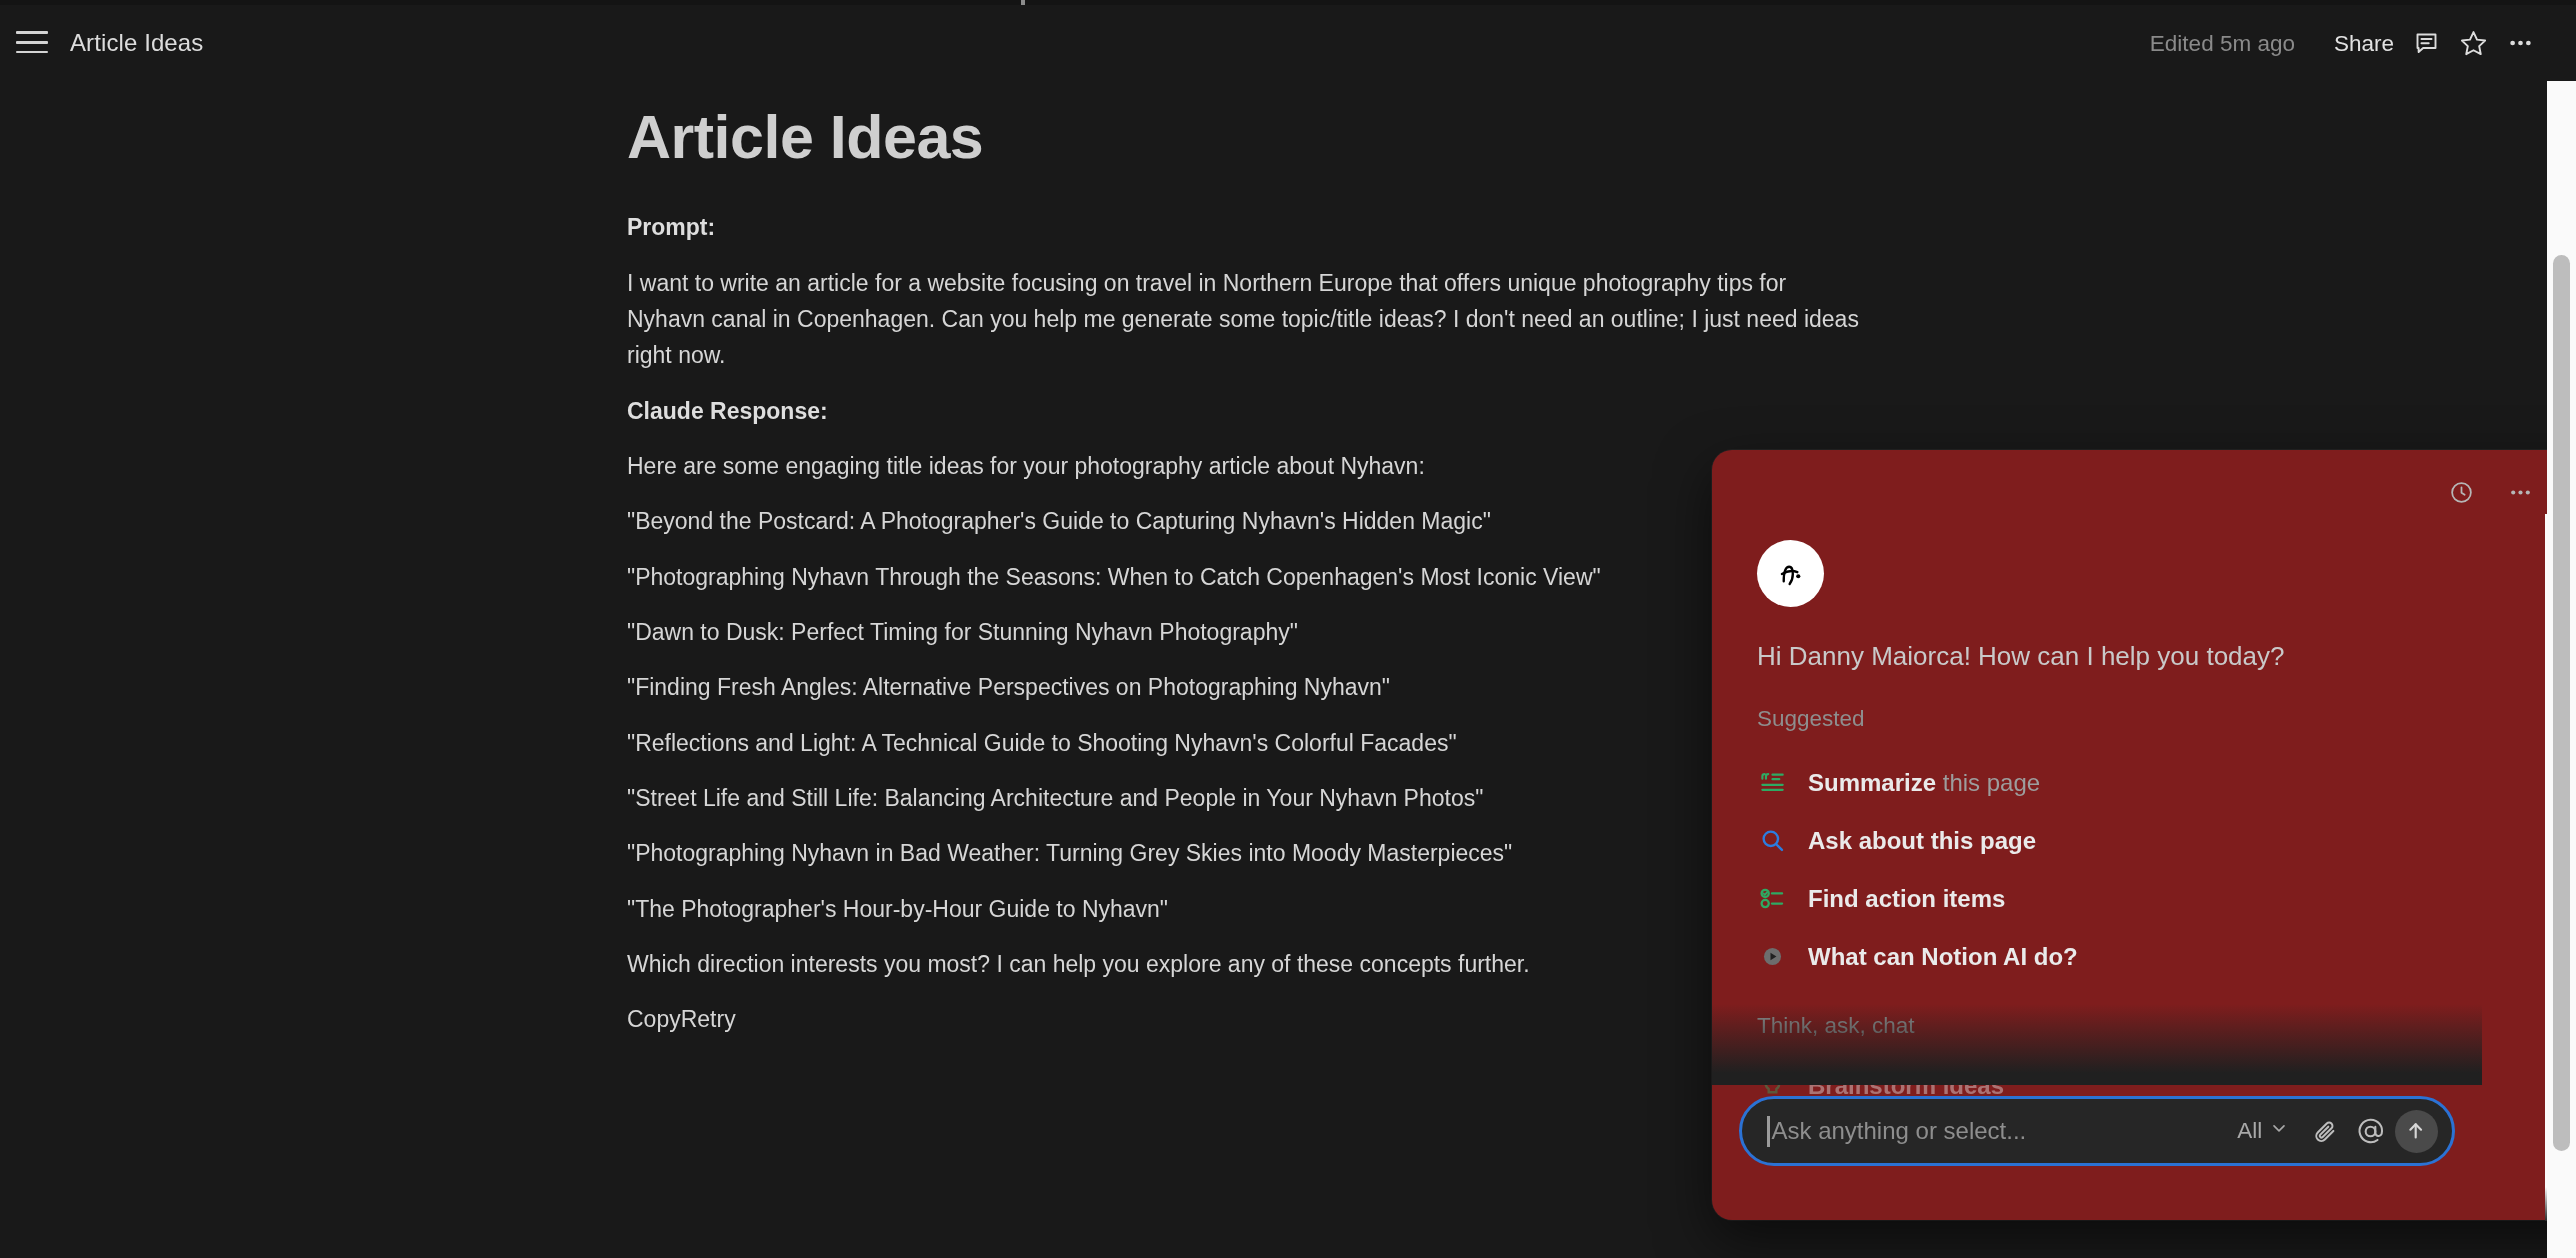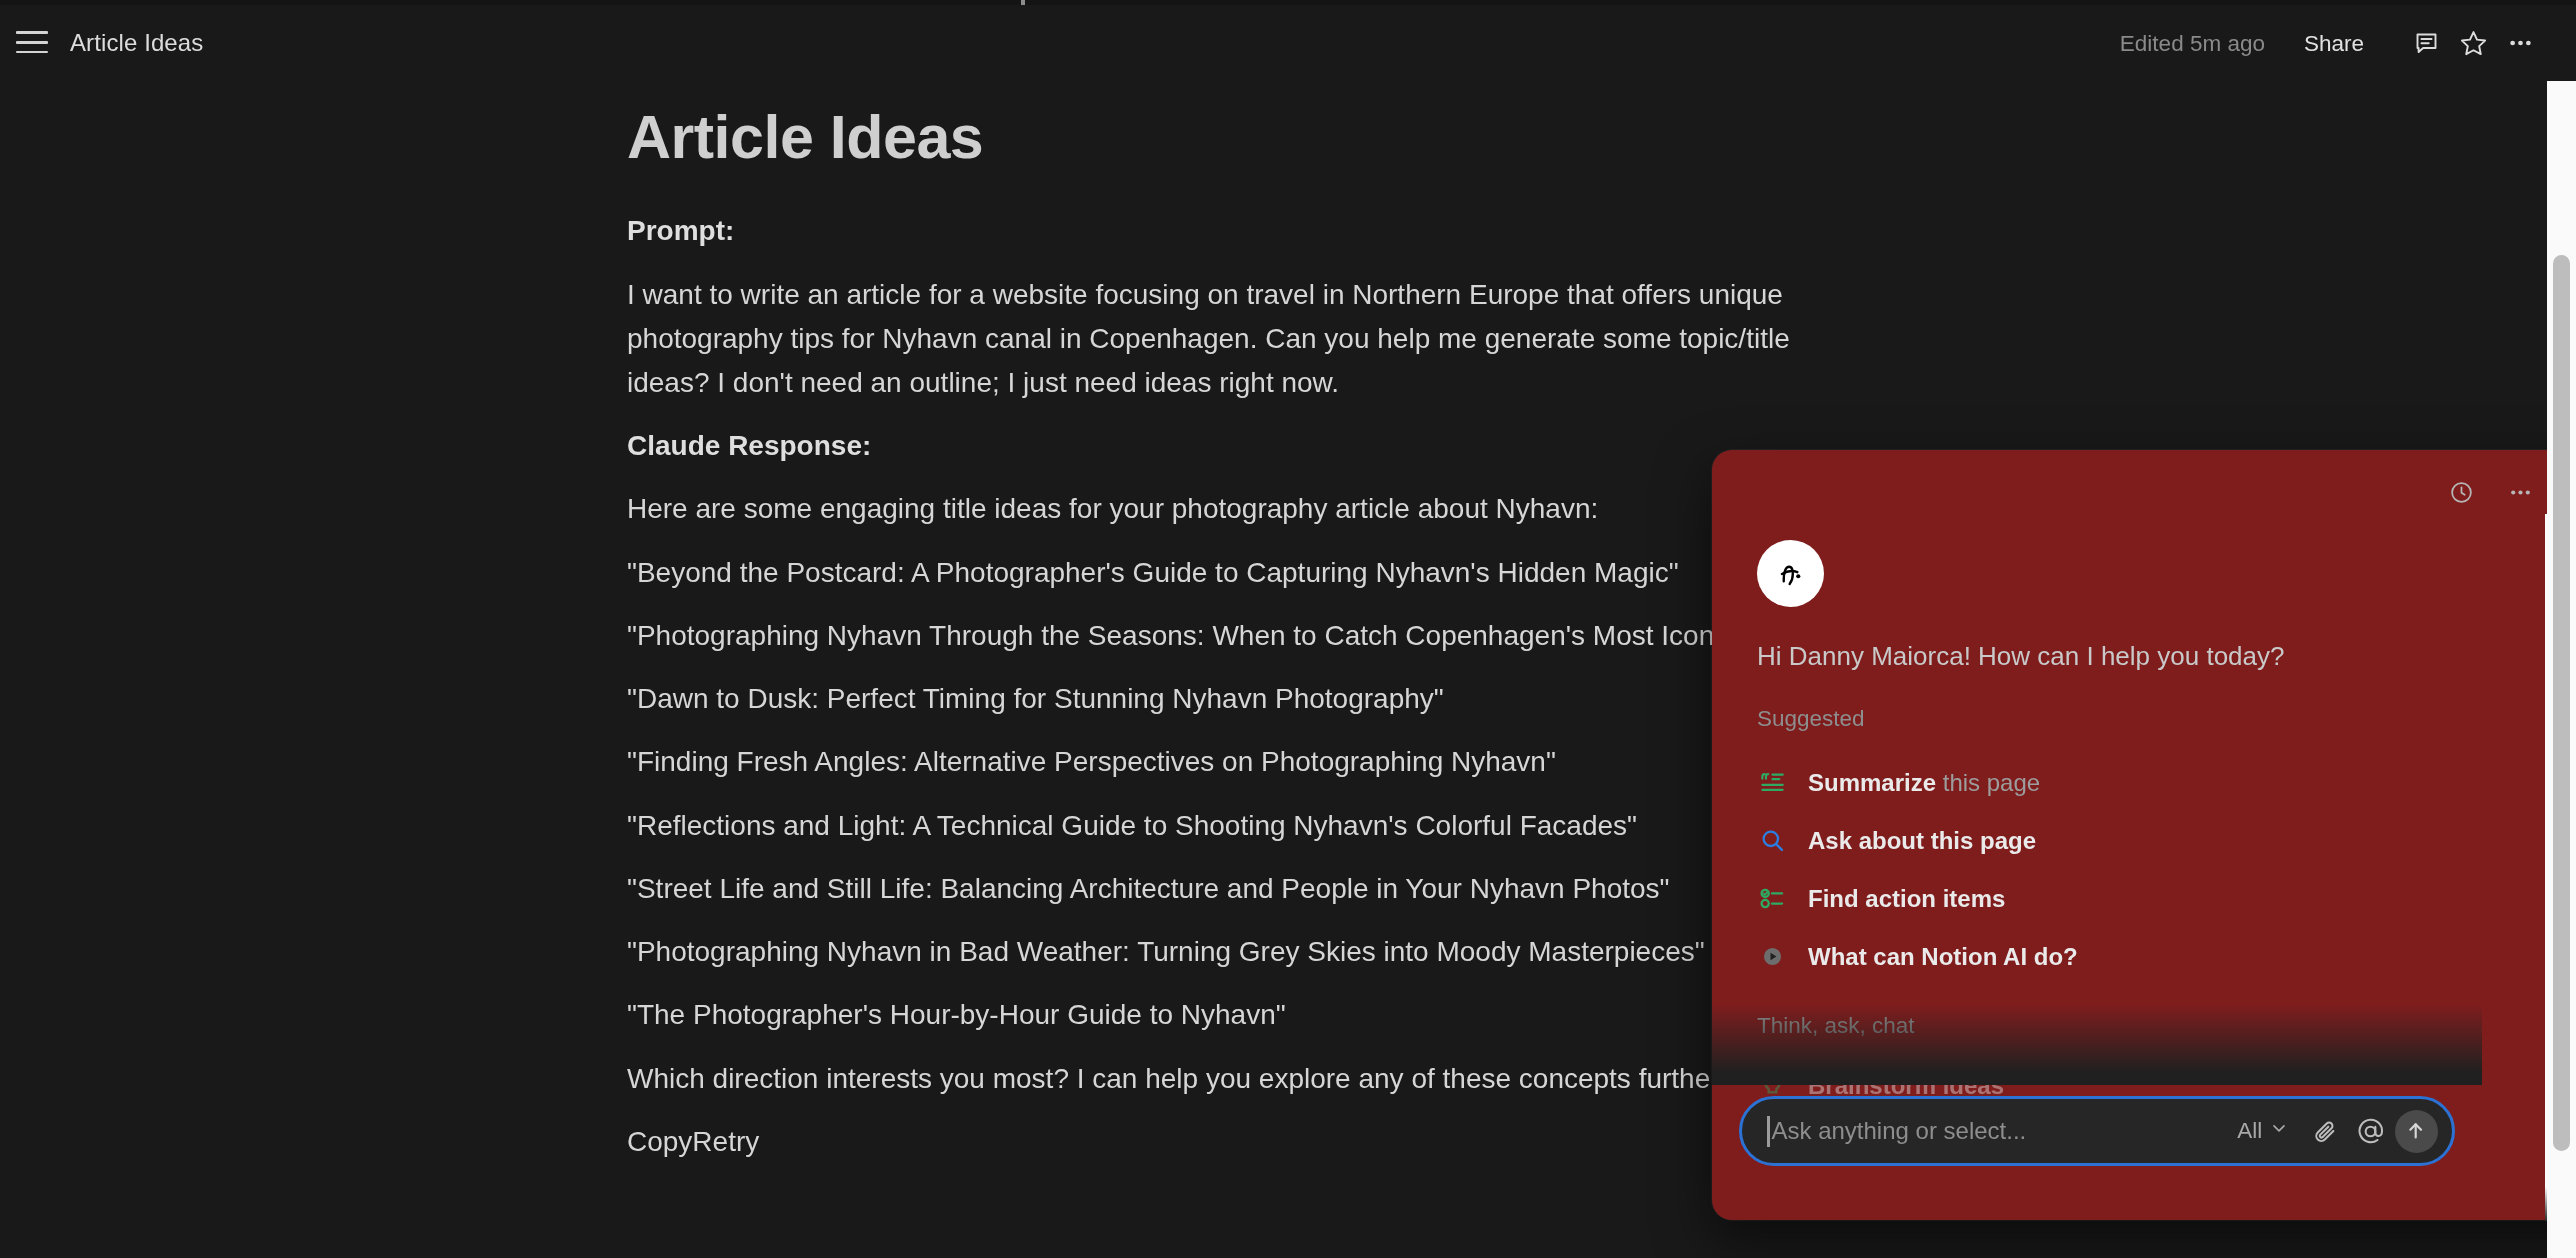--- a/index.html
+++ b/index.html
@@ -90,21 +90,21 @@
   }
   .edited-label {
     font-size: 22.5px;
     color: #8a8a8a;
     margin-right: 39px;
     white-space: nowrap;
   }
   .share-button {
     font-size: 22.5px;
     color: #e2e2e2;
-    margin-right: 39px;
+    margin-right: 9px;
     cursor: pointer;
     white-space: nowrap;
   }
   .hicon {
     width: 47px;
     height: 47px;
     display: flex;
     align-items: center;
     justify-content: center;
     cursor: pointer;
@@ -126,21 +126,21 @@
   }
   .doc-title {
     font-size: 61px;
     font-weight: bold;
     color: #cfcfcf;
     letter-spacing: -0.5px;
     line-height: 1.12;
     margin-bottom: 38px;
   }
   .doc-p {
-    font-size: 28px;
+    font-size: 23px;
     line-height: 1.58;
     color: #d6d6d6;
     margin-bottom: 19px;
     white-space: nowrap;
   }
   .doc-p.wrap { white-space: normal; max-width: 1233px; }
   .doc-p.bold { font-weight: bold; color: #dedede; }
 
   
   .ai-panel {

